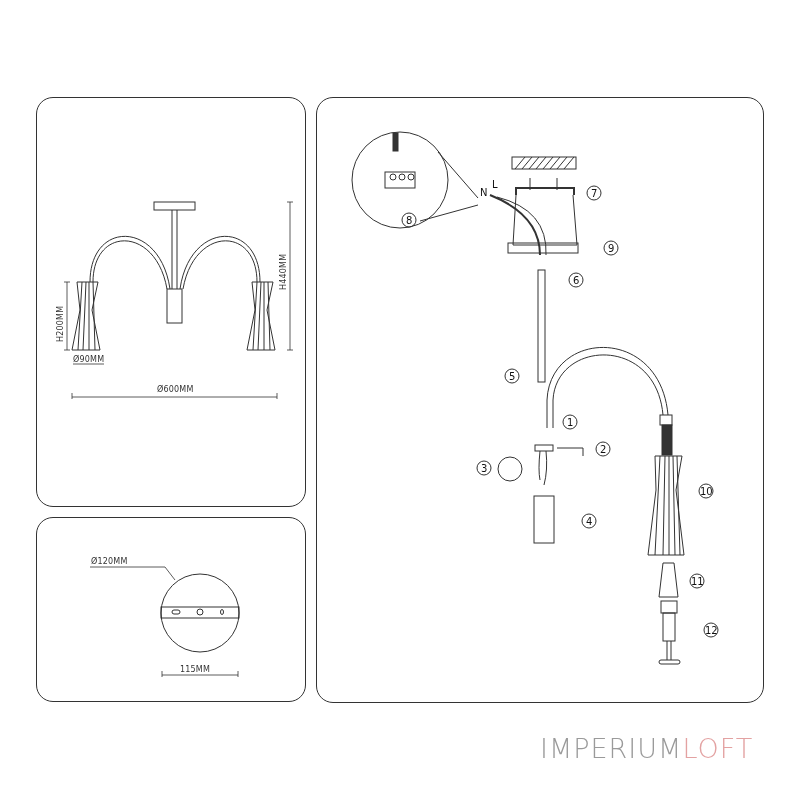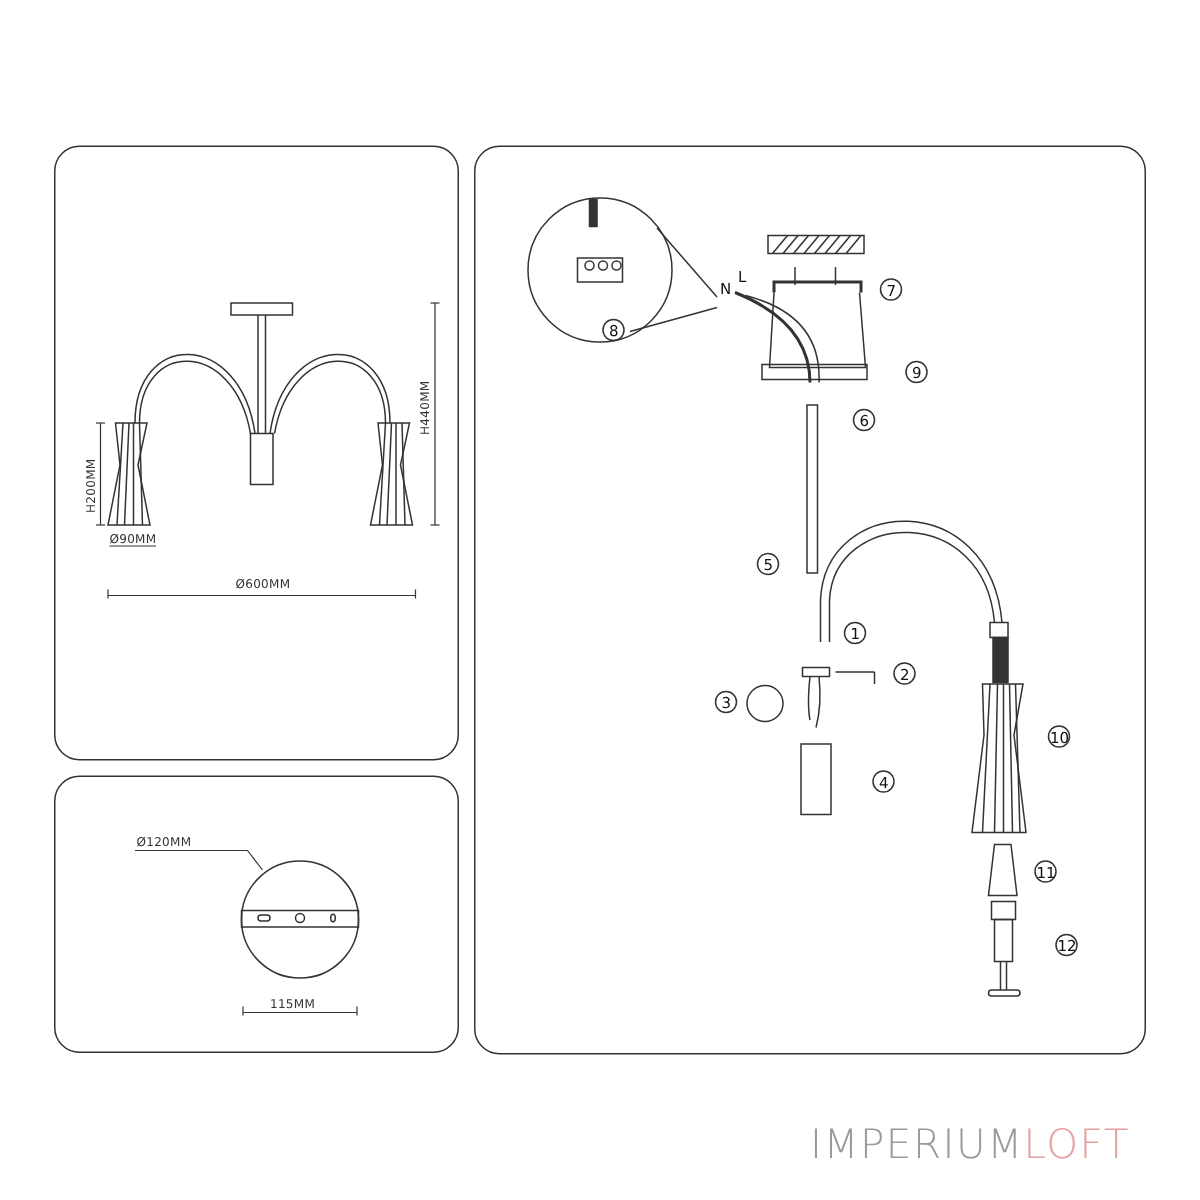--- a/index.html
+++ b/index.html
@@ -1,21 +1,21 @@
 <!DOCTYPE html>
 <html><head>
 <meta charset="utf-8">
 <style>
   html,body{margin:0;padding:0;background:#fff;}
   body{width:800px;height:800px;position:relative;overflow:hidden;font-family:"DejaVu Sans",sans-serif;}
   .panel{position:absolute;border:1.3px solid #333;border-radius:17px;box-sizing:border-box;background:#fff;}
   svg{position:absolute;left:0;top:0;}
   .lbl{font-family:"DejaVu Sans",sans-serif;font-size:8px;fill:#333;letter-spacing:0.2px;}
   .num{font-family:"DejaVu Sans",sans-serif;font-size:10px;fill:#111;}
-  .brand{position:absolute;left:540px;top:733px;font-family:"DejaVu Sans",sans-serif;font-size:27px;font-weight:200;letter-spacing:1px;margin-top:15px;}
+  .brand{position:absolute;left:540px;top:733px;font-family:"DejaVu Sans",sans-serif;font-size:27px;font-weight:200;letter-spacing:1px;}
   .brand .a{color:#9a9a9a;}
   .brand .b{color:#e3a2a2;}
 </style>
 </head>
 <body>
 
 <div class="panel" style="left:36px;top:97px;width:270px;height:410px;"></div>
 <div class="panel" style="left:36px;top:517px;width:270px;height:185px;"></div>
 <div class="panel" style="left:316px;top:97px;width:448px;height:606px;"></div>
 

